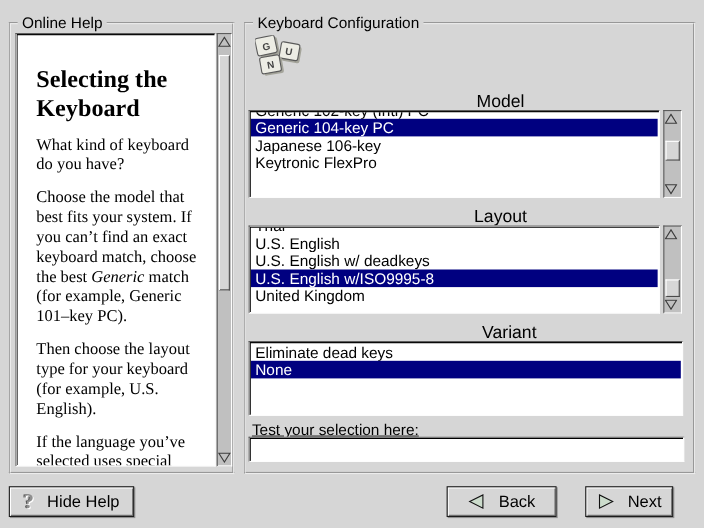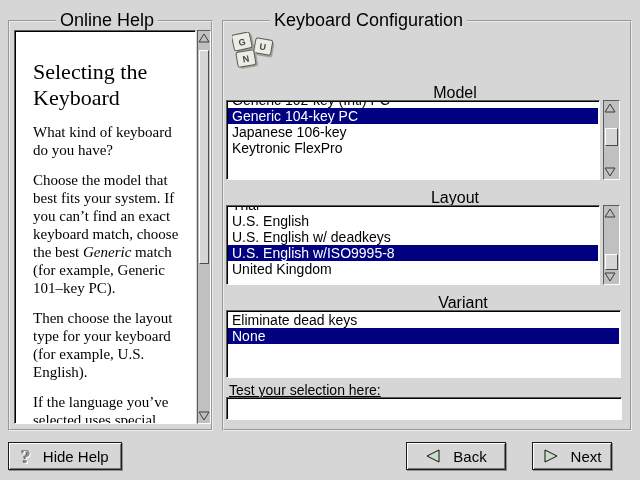--- a/index.html
+++ b/index.html
@@ -6,36 +6,36 @@
   html,body { margin:0; padding:0; }
   body {
     width:640px; height:480px; position:relative; overflow:hidden;
     background:var(--bg,#d6d6d6);
     font-family:"Liberation Sans", sans-serif;
     color:#000; -webkit-font-smoothing:none;
   }
   .frame { position:absolute; border:2px groove #ececec; }
   .frame-title {
     position:absolute; top:-9px; left:6px; background:var(--bg,#d6d6d6);
-    padding:0 4px; font-size:18px; line-height:15px; white-space:nowrap;margin-left:40px;
+    padding:0 4px; font-size:14px; line-height:15px; white-space:nowrap;
   }
   .sunken {
     background:#fff;
     border-top:1px solid #5c5c5c; border-left:1px solid #5c5c5c;
     border-bottom:1px solid #fdfdfd; border-right:1px solid #fdfdfd;
     box-shadow: inset 1px 1px 0 #000;
   }
   
   .help-box {
     position:absolute; left:4px; top:8px; width:182px; height:394px;
     padding:28px 8px 0 18px; overflow:hidden;
     font-family:"Liberation Serif", serif; font-size:15px; line-height:18px;
   }
   .help-box h1 {
-    margin:0 0 12px 0; font-size:22px; line-height:26px; font-weight:normal;
+    margin:0 0 12px 0; font-size:22px; line-height:26px; font-weight:bold;
     font-family:"Liberation Serif", serif;
   }
   .help-box p { margin:0 0 12px 0; }
   
   .trough {
     position:absolute; background:#c0c0c0;
     border-top:1px solid #5c5c5c; border-left:1px solid #5c5c5c;
     border-bottom:1px solid #fdfdfd; border-right:1px solid #fdfdfd;
   }
   .thumb {

